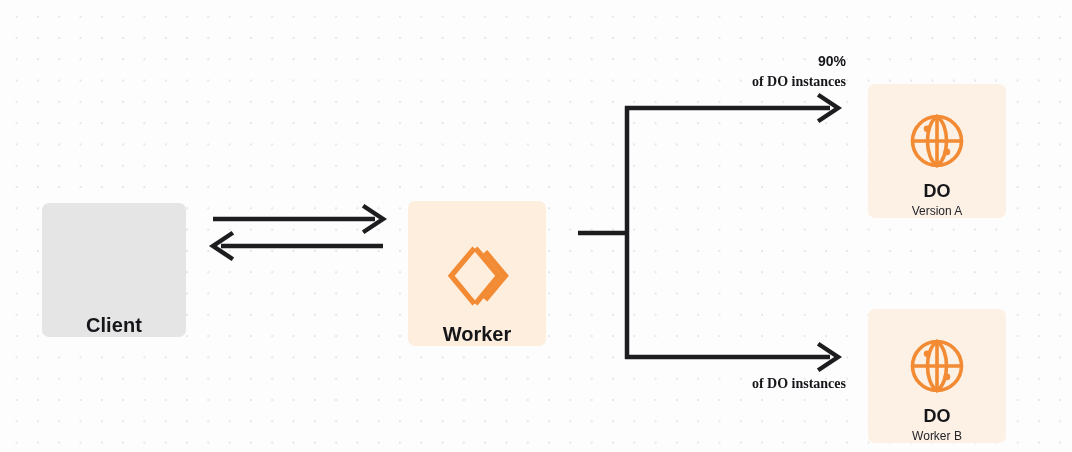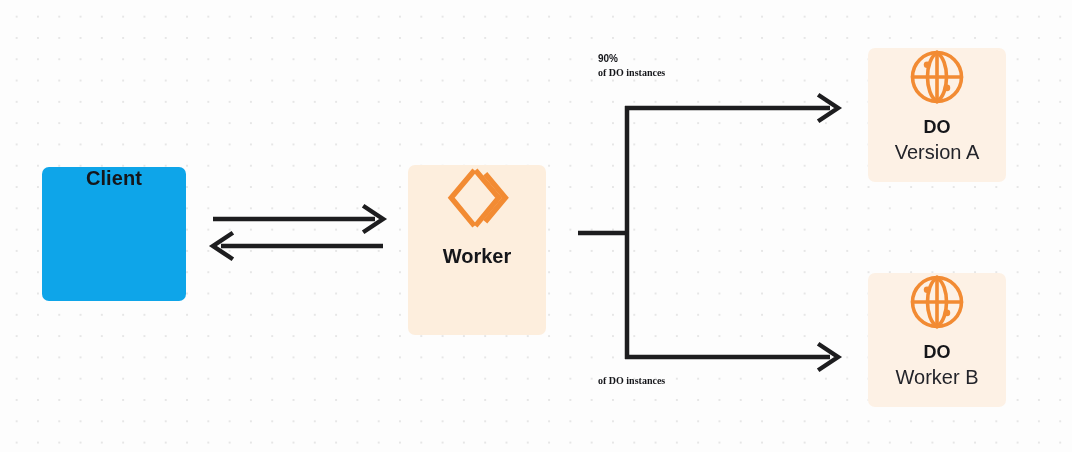--- a/index.html
+++ b/index.html
@@ -25,42 +25,43 @@
   }
 
   
   .node {
     position: absolute;
     box-sizing: border-box;
     border-radius: 7px;
     display: flex;
     flex-direction: column;
     align-items: center;
-    justify-content: flex-start;
+    justify-content: flex-end;
+    margin-top: 36px;
   }
 
   .node-client {
     left: 42px;
     top: 167px;
     width: 144px;
     height: 134px;
-    background: #0ea5e9;
+    background: #e5e5e5;
   }
   .node-client .node-title {
     font-size: 20px;
     font-weight: bold;
     color: #15161a;
     letter-spacing: .1px;
   }
 
   .node-worker {
     left: 408px;
     top: 165px;
     width: 138px;
-    height: 170px;
+    height: 145px;
     background: #fdeedd;
   }
   .node-worker .node-title {
     font-size: 20px;
     font-weight: bold;
     color: #15161a;
     margin-top: 14px;
   }
 
   .node-do {
@@ -72,21 +73,21 @@
   .node-do-a { top: 48px; }
   .node-do-b { top: 273px; }
   .node-do .node-title {
     font-size: 18px;
     font-weight: bold;
     color: #15161a;
     margin-top: 12px;
     line-height: 1.1;
   }
   .node-do .node-sub {
-    font-size: 20px;
+    font-size: 12px;
     font-weight: normal;
     color: #23242a;
     margin-top: 2px;
     line-height: 1.2;
   }
 
   .icon-wrap {
     display: flex;
     align-items: center;
     justify-content: center;
@@ -98,22 +99,22 @@
     left: 0;
     top: 0;
     width: 1072px;
     height: 452px;
     pointer-events: none;
   }
 
   
   .edge-label {
     position: absolute;
-    text-align: left;
-    font-size: 10px;
+    text-align: right;
+    font-size: 14px;
     font-weight: bold;
     color: #15161a;
     line-height: 1.42;
     white-space: nowrap;
   }
   .edge-label .pct { display: block; }
   .edge-label .desc { display: block; font-family: Liberation Serif, serif; }
 
   .label-top {
     left: 598px;

